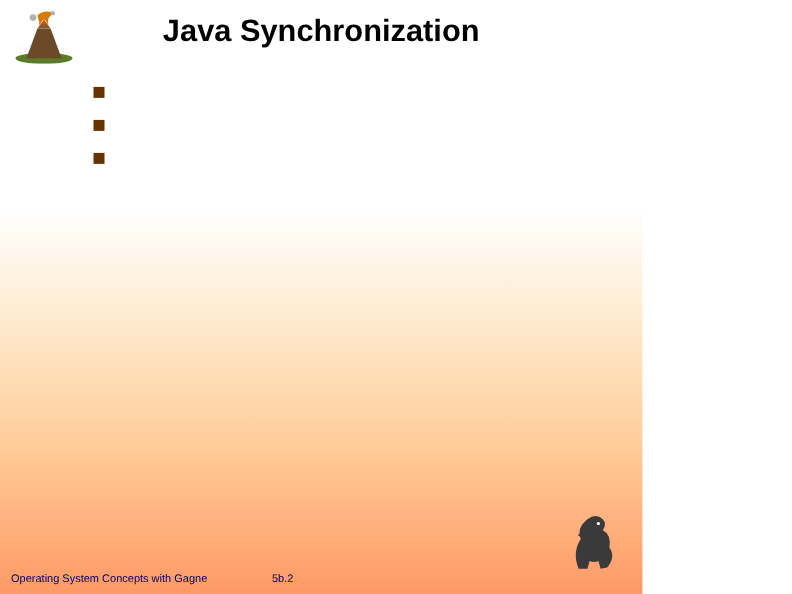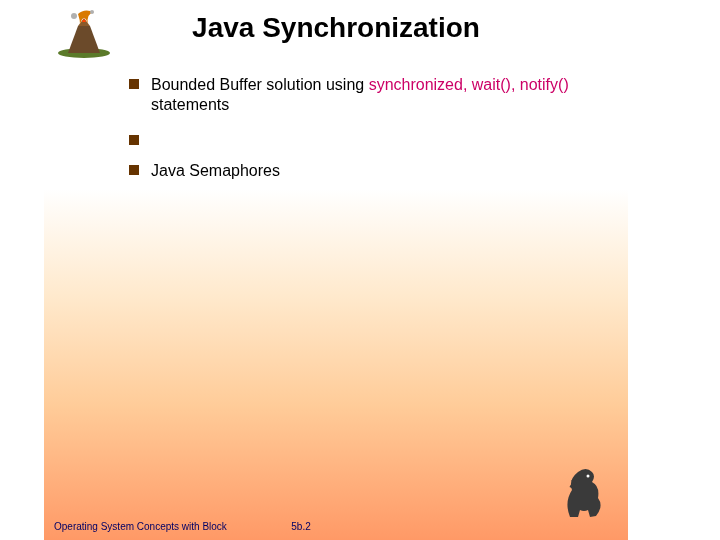--- a/index.html
+++ b/index.html
@@ -9,21 +9,20 @@
     height: 540px;
     overflow: hidden;
     font-family: Arial, Helvetica, sans-serif;
   }
   .slide {
     width: 584px;
     height: 540px;
     background: linear-gradient(to bottom, #ffffff 0%, #ffffff 35%, #ffe9cc 55%, #ffcc99 75%, #ff9966 100%);
     position: relative;
     box-sizing: border-box;
-    margin-left: 44px;
   }
   .title {
     position: absolute;
     top: 12px;
     left: 0;
     width: 100%;
     text-align: center;
     font-size: 28px;
     font-weight: bold;
     color: #000;
@@ -104,41 +103,35 @@
       <circle cx="20" cy="8" r="3" fill="#b0b0b0"></circle>
       <circle cx="38" cy="4" r="2" fill="#b0b0b0"></circle>
     </svg>
   </div>
 
   <div class="title">Java Synchronization</div>
 
   <div class="bullets">
     <div class="bullet">
       <div class="sq"></div>
-      <div>
-        <span>Bounded Buffer solution using </span><span class="hl">synchronized, wait(), notify()</span><span> statements</span>
-      </div>
     </div>
     <div class="bullet">
       <div class="sq"></div>
     </div>
     <div class="bullet">
       <div class="sq"></div>
-      <div>
-        <span>Java Semaphores</span><span class="hl"></span><span></span>
-      </div>
     </div>
   </div>
 
   <div class="icon-dino">
     <svg viewBox="0 0 50 60">
       <path d="M10 55 Q4 40 12 28 Q8 18 18 10 Q26 4 32 10 Q36 14 32 20 Q40 24 38 36 Q44 44 36 54 L30 55 L28 48 Q24 50 20 48 L18 55 Z" fill="#3a3a3a"></path>
       <circle cx="28" cy="14" r="1.5" fill="#fff"></circle>
       <path d="M14 26 L10 24 M16 22 L12 18 M20 18 L18 12" stroke="#3a3a3a" stroke-width="2"></path>
     </svg>
   </div>
 
   <div class="footer">
-    <span>Operating System Concepts with Block</span>
+    <span>Operating System Concepts with Gagne</span>
     <span class="center">5b.2</span>
   </div>
 
 </div>
 
 </body></html>

